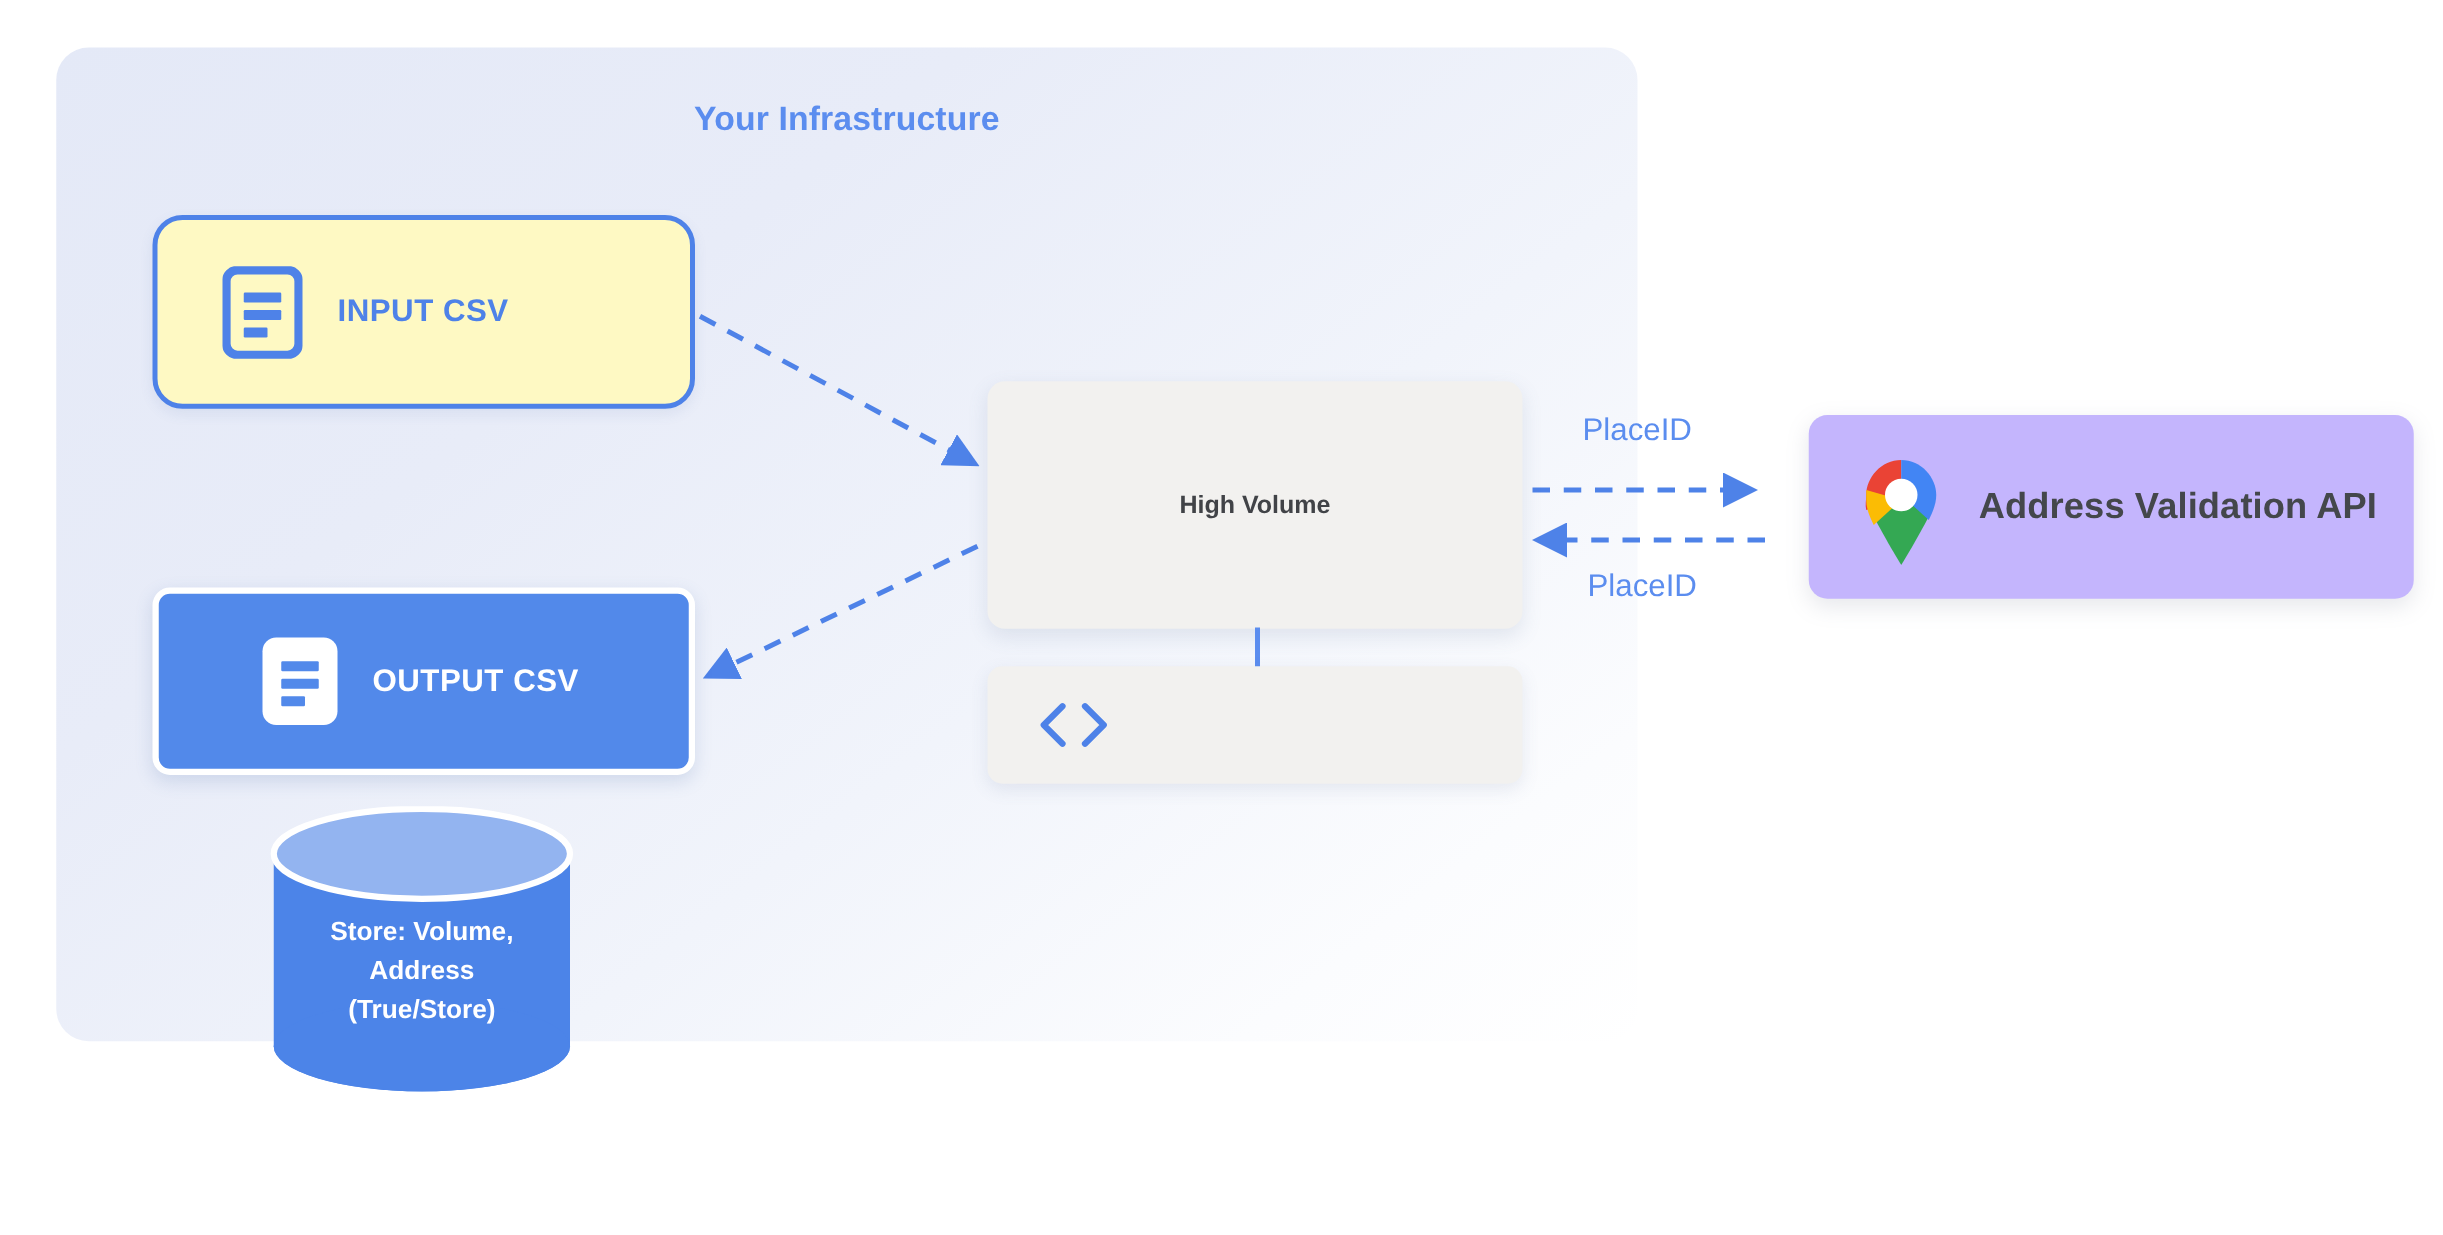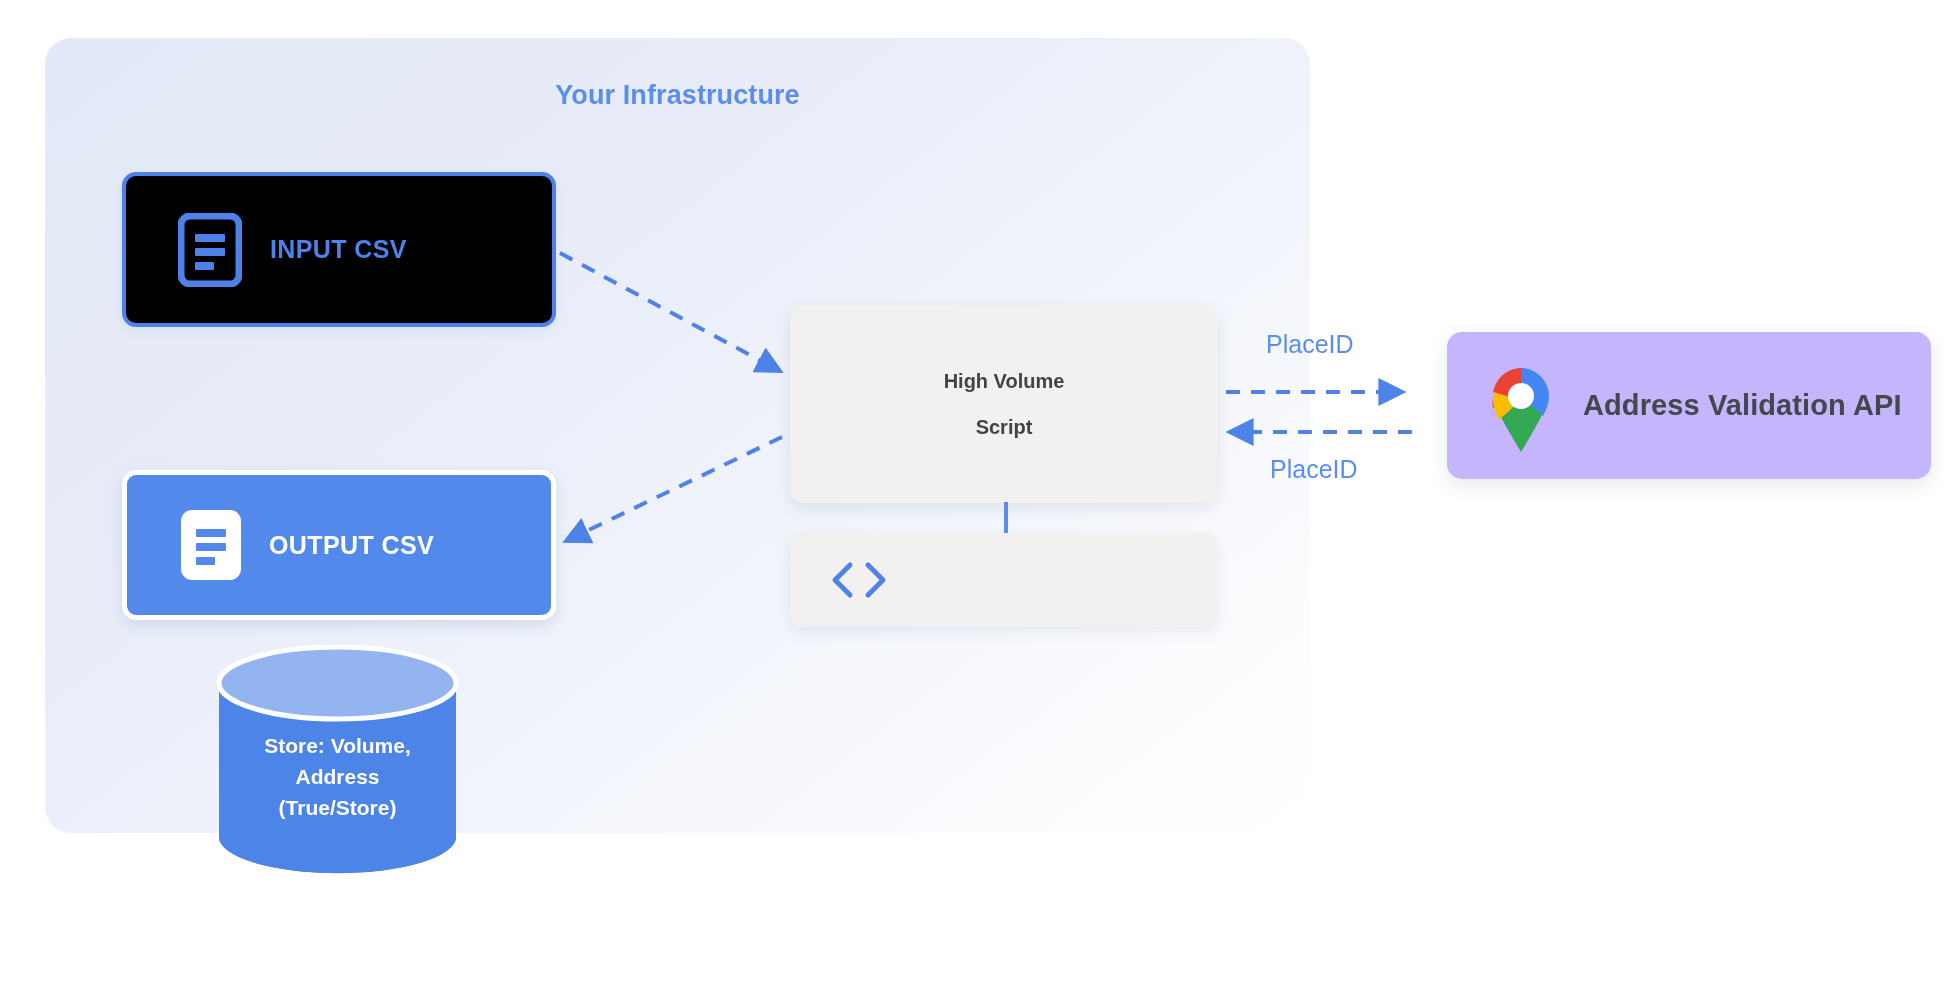--- a/index.html
+++ b/index.html
@@ -52,43 +52,44 @@
     display: flex;
     align-items: center;
   }
 
   
   #input-csv {
     left: 122px;
     top: 172px;
     width: 434px;
     height: 155px;
-    background: #000000;
+    background: #fef9c3;
     border: 4px solid #4e82e8;
-    border-radius: 14px;
+    border-radius: 24px;
     box-shadow: 0 4px 10px rgba(80, 110, 170, 0.10);
   }
   #input-csv .doc-label {
     font-size: 25px;
     font-weight: bold;
     color: #4e82e8;
     letter-spacing: 0.4px;
     margin-left: 28px;
   }
 
   
   #output-csv {
     left: 122px;
     top: 470px;
     width: 434px;
     height: 150px;
     background: #5289ea;
     border: 5px solid #ffffff;
     border-radius: 14px;
     box-shadow: 0 5px 14px rgba(80, 110, 170, 0.18);
+    padding-left: 29px;
   }
   #output-csv .doc-label {
     font-size: 25px;
     font-weight: bold;
     color: #ffffff;
     letter-spacing: 0.4px;
     margin-left: 26px;
   }
 
   .doc-icon {
@@ -252,21 +253,20 @@
       <rect x="17" y="21" width="30" height="8" rx="1" fill="#5289ea"></rect>
       <rect x="17" y="35" width="30" height="8" rx="1" fill="#5289ea"></rect>
       <rect x="17" y="49" width="19" height="8" rx="1" fill="#5289ea"></rect>
     </svg>
     <span class="doc-label">OUTPUT CSV</span>
   </div>
 
   <div id="script-box" class="card">
     <div class="script-text">
       <div>High Volume</div>
-      <div>Script</div>
     </div>
   </div>
 
   <div id="script-lib-connector"></div>
 
   <div id="library-box" class="card">
     <svg class="code-icon" width="58" height="40" viewBox="0 0 58 40">
       <polyline points="20,5 5,20 20,35" fill="none" stroke="#4e82e8" stroke-width="5" stroke-linecap="round" stroke-linejoin="round"></polyline>
       <polyline points="38,5 53,20 38,35" fill="none" stroke="#4e82e8" stroke-width="5" stroke-linecap="round" stroke-linejoin="round"></polyline>
     </svg>

